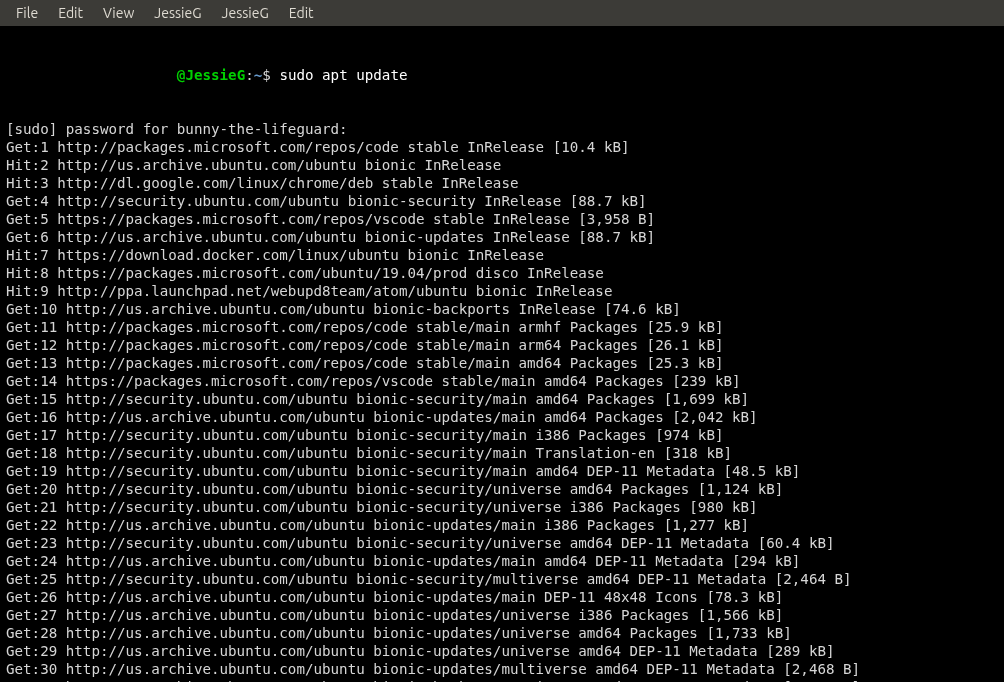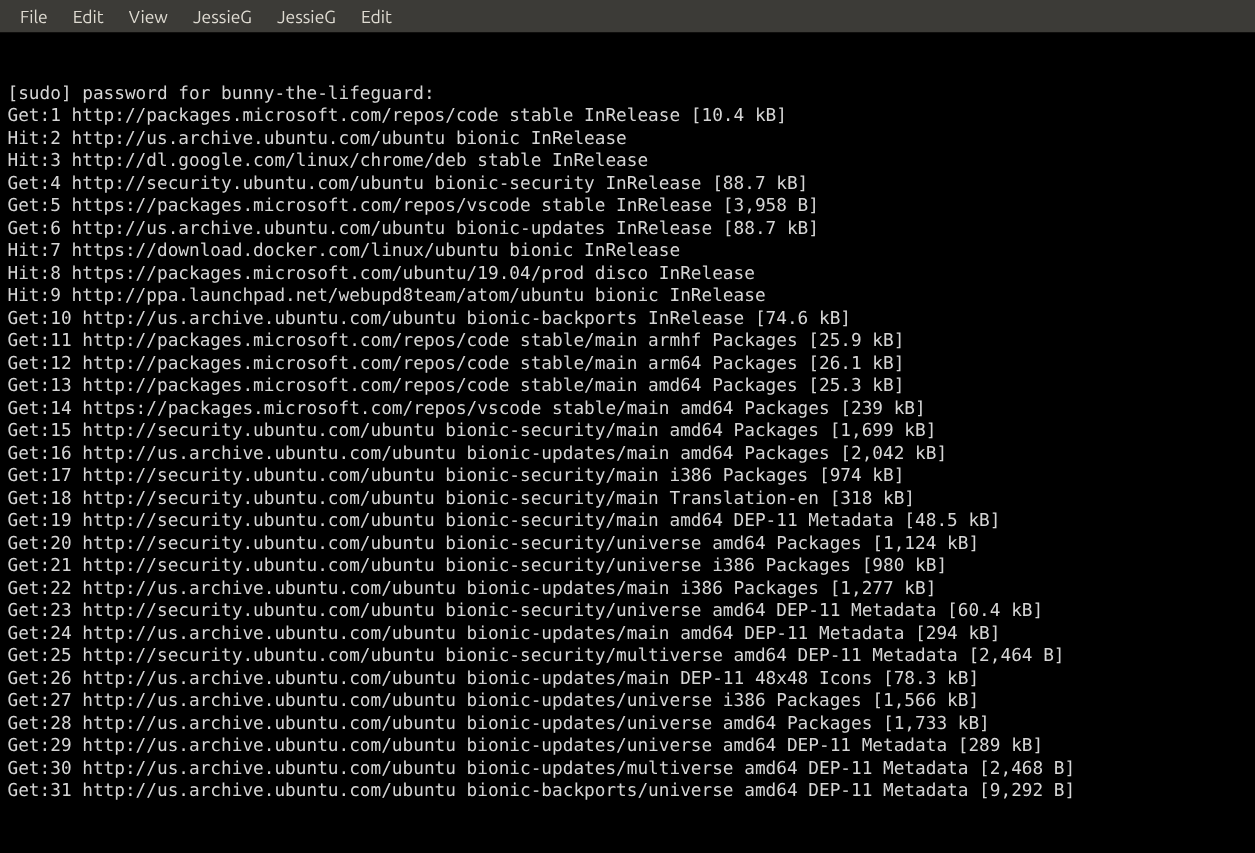--- a/index.html
+++ b/index.html
@@ -48,15 +48,16 @@
 <div class="menubar">
   <div class="item">File</div>
   <div class="item">Edit</div>
   <div class="item">View</div>
   <div class="item">JessieG</div>
   <div class="item">JessieG</div>
   <div class="item">Edit</div>
 </div>
 
 <div class="terminal">
+  <div class="prompt-line">                    <span class="host">@JessieG</span><span class="out">:</span><span class="path">~</span><span class="out">$ </span><span class="cmd">sudo apt update</span></div>
   <div id="output"><div class="out">[sudo] password for bunny-the-lifeguard:</div><div class="out">Get:1 http://packages.microsoft.com/repos/code stable InRelease [10.4 kB]</div><div class="out">Hit:2 http://us.archive.ubuntu.com/ubuntu bionic InRelease</div><div class="out">Hit:3 http://dl.google.com/linux/chrome/deb stable InRelease</div><div class="out">Get:4 http://security.ubuntu.com/ubuntu bionic-security InRelease [88.7 kB]</div><div class="out">Get:5 https://packages.microsoft.com/repos/vscode stable InRelease [3,958 B]</div><div class="out">Get:6 http://us.archive.ubuntu.com/ubuntu bionic-updates InRelease [88.7 kB]</div><div class="out">Hit:7 https://download.docker.com/linux/ubuntu bionic InRelease</div><div class="out">Hit:8 https://packages.microsoft.com/ubuntu/19.04/prod disco InRelease</div><div class="out">Hit:9 http://ppa.launchpad.net/webupd8team/atom/ubuntu bionic InRelease</div><div class="out">Get:10 http://us.archive.ubuntu.com/ubuntu bionic-backports InRelease [74.6 kB]</div><div class="out">Get:11 http://packages.microsoft.com/repos/code stable/main armhf Packages [25.9 kB]</div><div class="out">Get:12 http://packages.microsoft.com/repos/code stable/main arm64 Packages [26.1 kB]</div><div class="out">Get:13 http://packages.microsoft.com/repos/code stable/main amd64 Packages [25.3 kB]</div><div class="out">Get:14 https://packages.microsoft.com/repos/vscode stable/main amd64 Packages [239 kB]</div><div class="out">Get:15 http://security.ubuntu.com/ubuntu bionic-security/main amd64 Packages [1,699 kB]</div><div class="out">Get:16 http://us.archive.ubuntu.com/ubuntu bionic-updates/main amd64 Packages [2,042 kB]</div><div class="out">Get:17 http://security.ubuntu.com/ubuntu bionic-security/main i386 Packages [974 kB]</div><div class="out">Get:18 http://security.ubuntu.com/ubuntu bionic-security/main Translation-en [318 kB]</div><div class="out">Get:19 http://security.ubuntu.com/ubuntu bionic-security/main amd64 DEP-11 Metadata [48.5 kB]</div><div class="out">Get:20 http://security.ubuntu.com/ubuntu bionic-security/universe amd64 Packages [1,124 kB]</div><div class="out">Get:21 http://security.ubuntu.com/ubuntu bionic-security/universe i386 Packages [980 kB]</div><div class="out">Get:22 http://us.archive.ubuntu.com/ubuntu bionic-updates/main i386 Packages [1,277 kB]</div><div class="out">Get:23 http://security.ubuntu.com/ubuntu bionic-security/universe amd64 DEP-11 Metadata [60.4 kB]</div><div class="out">Get:24 http://us.archive.ubuntu.com/ubuntu bionic-updates/main amd64 DEP-11 Metadata [294 kB]</div><div class="out">Get:25 http://security.ubuntu.com/ubuntu bionic-security/multiverse amd64 DEP-11 Metadata [2,464 B]</div><div class="out">Get:26 http://us.archive.ubuntu.com/ubuntu bionic-updates/main DEP-11 48x48 Icons [78.3 kB]</div><div class="out">Get:27 http://us.archive.ubuntu.com/ubuntu bionic-updates/universe i386 Packages [1,566 kB]</div><div class="out">Get:28 http://us.archive.ubuntu.com/ubuntu bionic-updates/universe amd64 Packages [1,733 kB]</div><div class="out">Get:29 http://us.archive.ubuntu.com/ubuntu bionic-updates/universe amd64 DEP-11 Metadata [289 kB]</div><div class="out">Get:30 http://us.archive.ubuntu.com/ubuntu bionic-updates/multiverse amd64 DEP-11 Metadata [2,468 B]</div><div class="out">Get:31 http://us.archive.ubuntu.com/ubuntu bionic-backports/universe amd64 DEP-11 Metadata [9,292 B]</div></div>
   
 </div>
 
 </body></html>

